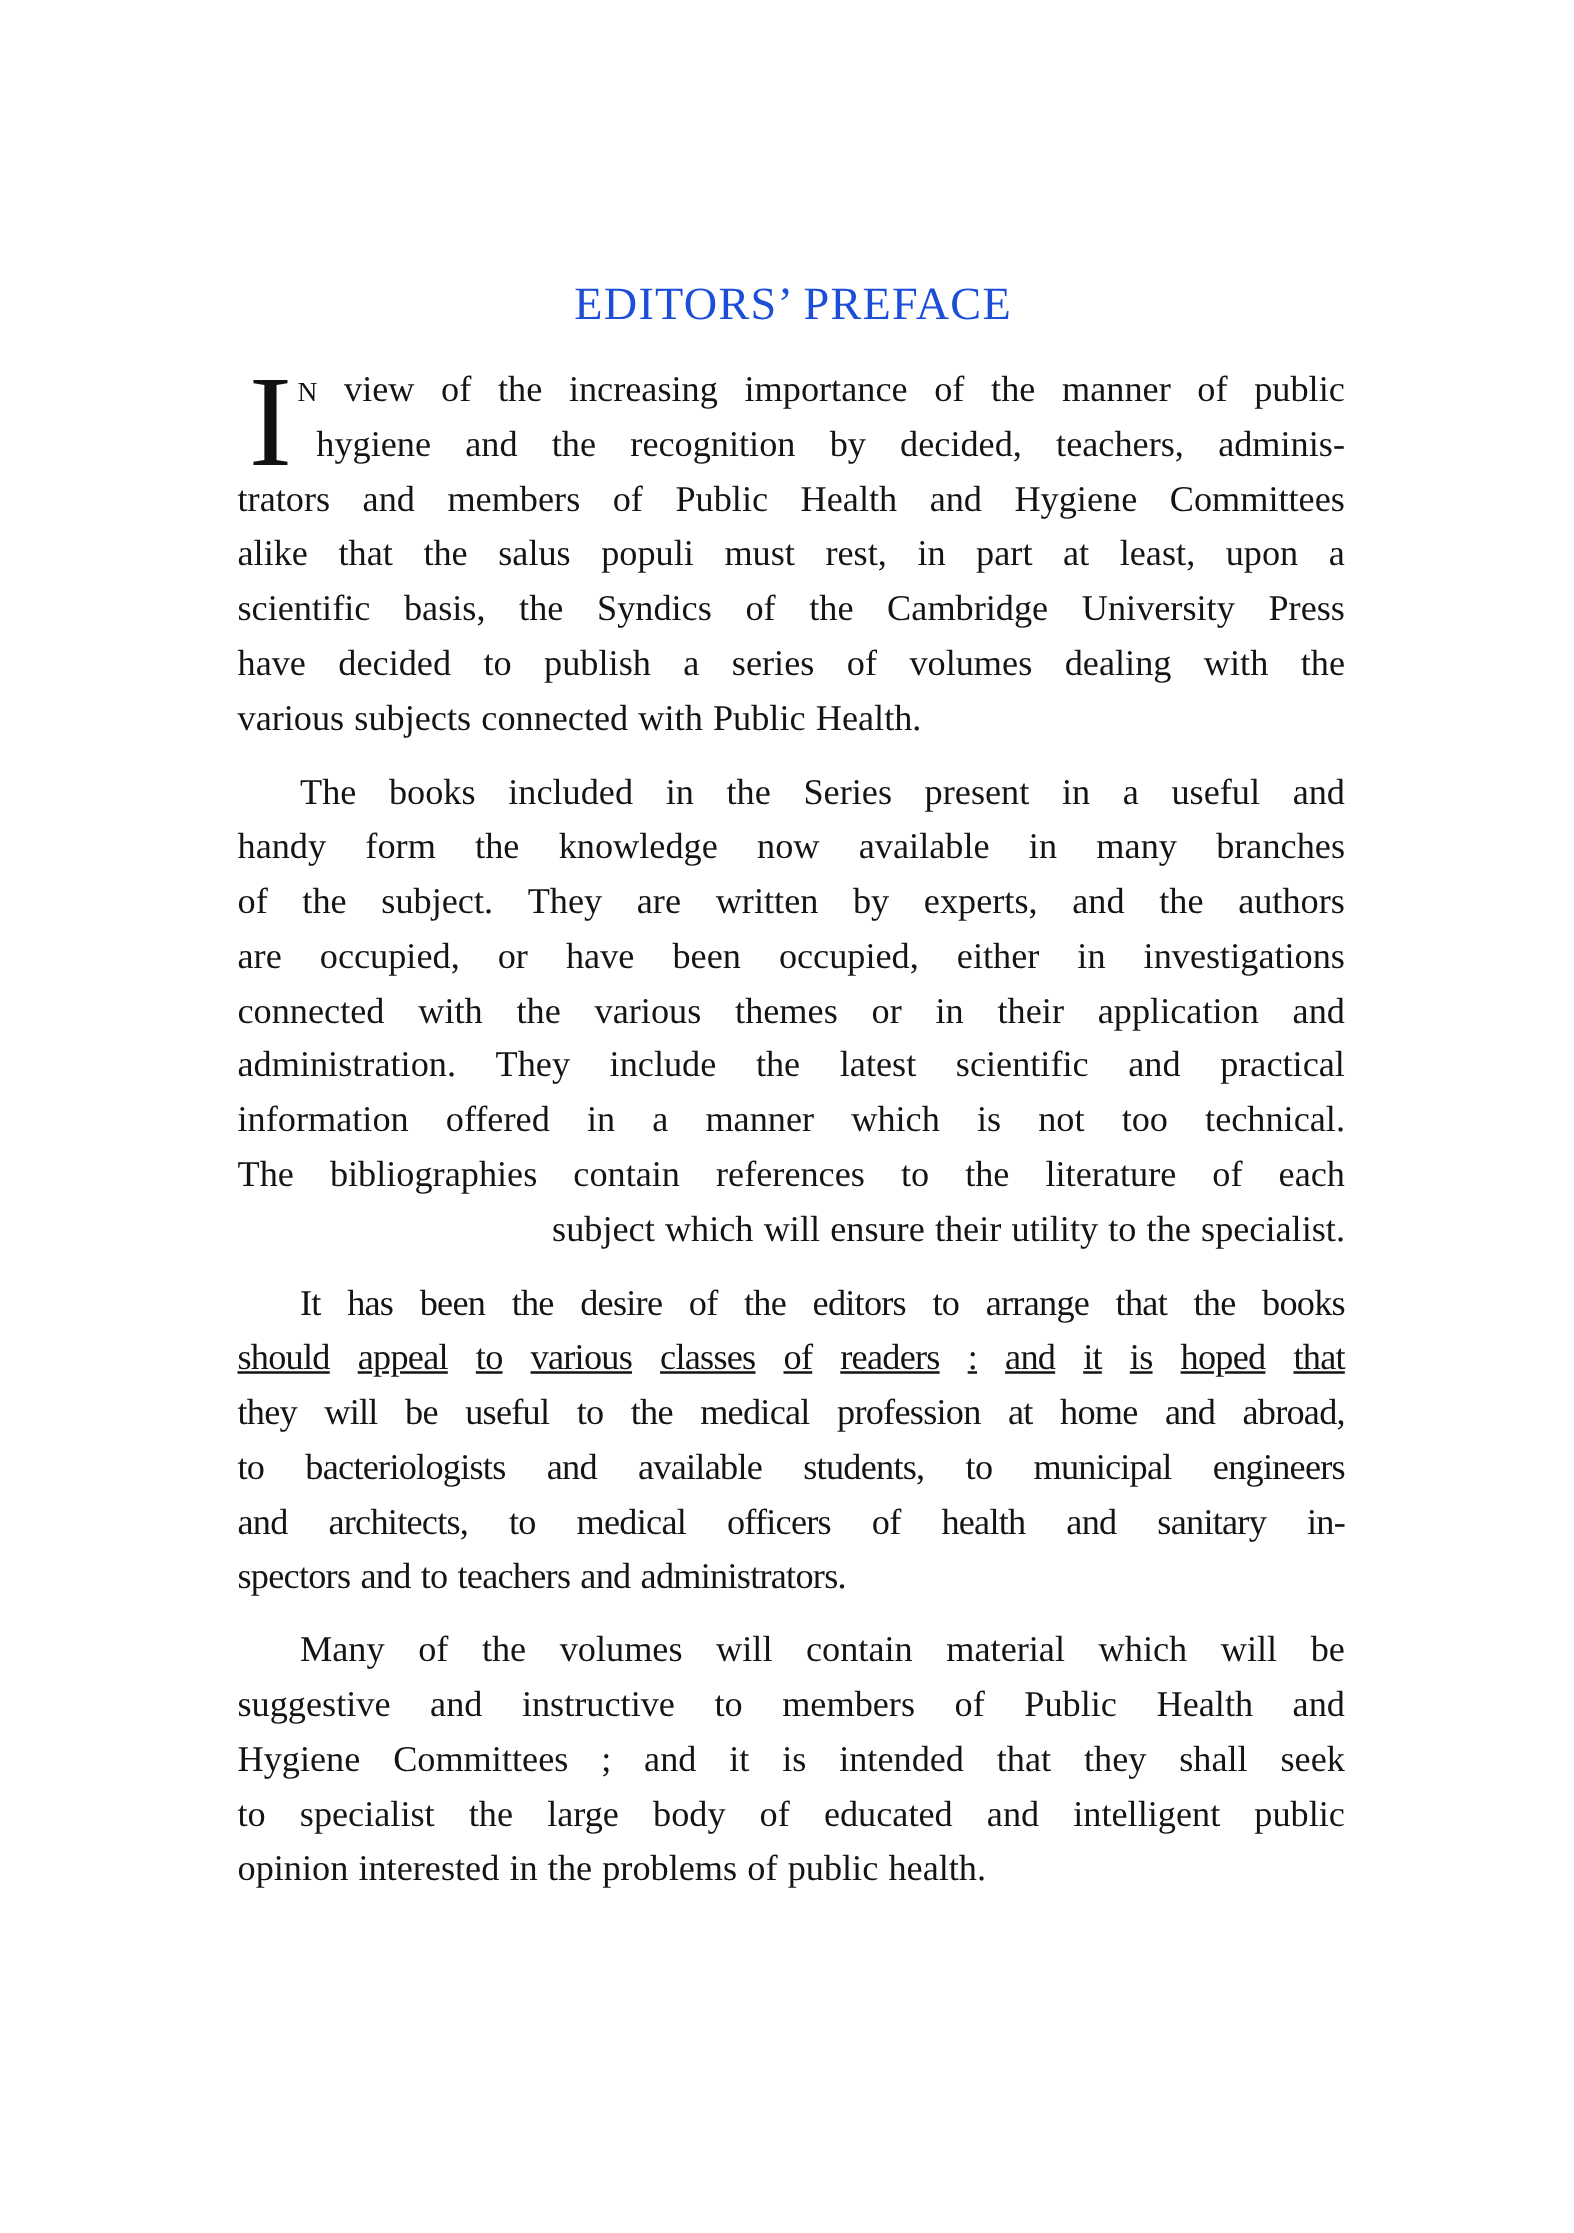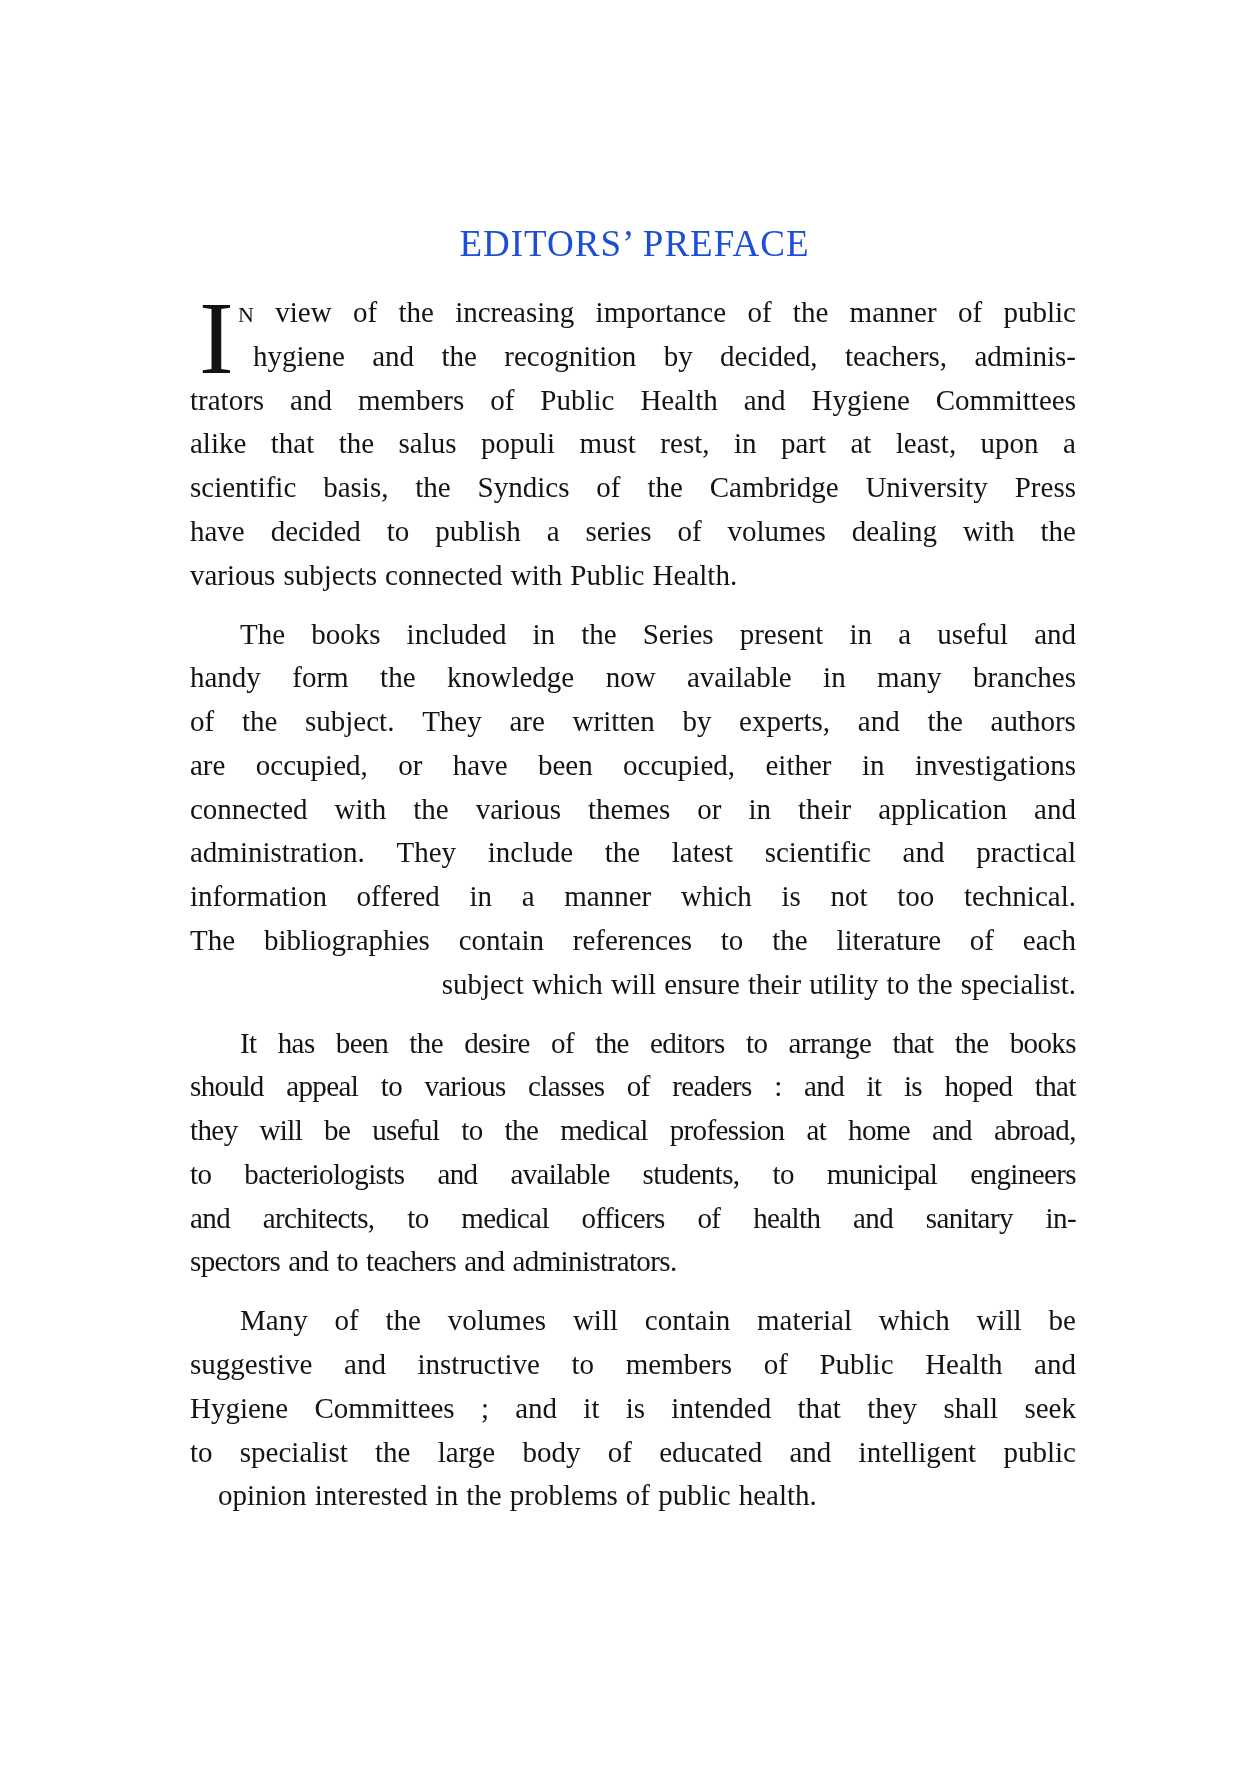--- a/index.html
+++ b/index.html
@@ -276,21 +276,21 @@
         <span><span>desire</span></span>
         <span><span>of</span></span>
         <span><span>the</span></span>
         <span><span>editors</span></span>
         <span><span>to</span></span>
         <span><span>arrange</span></span>
         <span><span>that</span></span>
         <span><span>the</span></span>
         <span><span>books</span></span>
       </div>
-      <div class="line jline" style="letter-spacing: -0.6px;">
+      <div class="line jline" style="letter-spacing: -0.6px; text-decoration: underline;">
         <span><span>should</span></span>
         <span><span>appeal</span></span>
         <span><span>to</span></span>
         <span><span>various</span></span>
         <span><span>classes</span></span>
         <span><span>of</span></span>
         <span><span>readers</span></span>
         <span><span>:</span></span>
         <span><span>and</span></span>
         <span><span>it</span></span>
@@ -385,21 +385,21 @@
         <span><span>specialist</span></span>
         <span><span>the</span></span>
         <span><span>large</span></span>
         <span><span>body</span></span>
         <span><span>of</span></span>
         <span><span>educated</span></span>
         <span><span>and</span></span>
         <span><span>intelligent</span></span>
         <span><span>public</span></span>
       </div>
-      <div class="line jline" style="justify-content: flex-start; gap: 0.28em; margin-left: 28px;">
+      <div class="line jline" style="justify-content: flex-start; gap: 0.28em;">
         <span><span>opinion</span></span>
         <span><span>interested</span></span>
         <span><span>in</span></span>
         <span><span>the</span></span>
         <span><span>problems</span></span>
         <span><span>of</span></span>
         <span><span>public</span></span>
         <span><span>health.</span></span>
       </div>
     </div>

